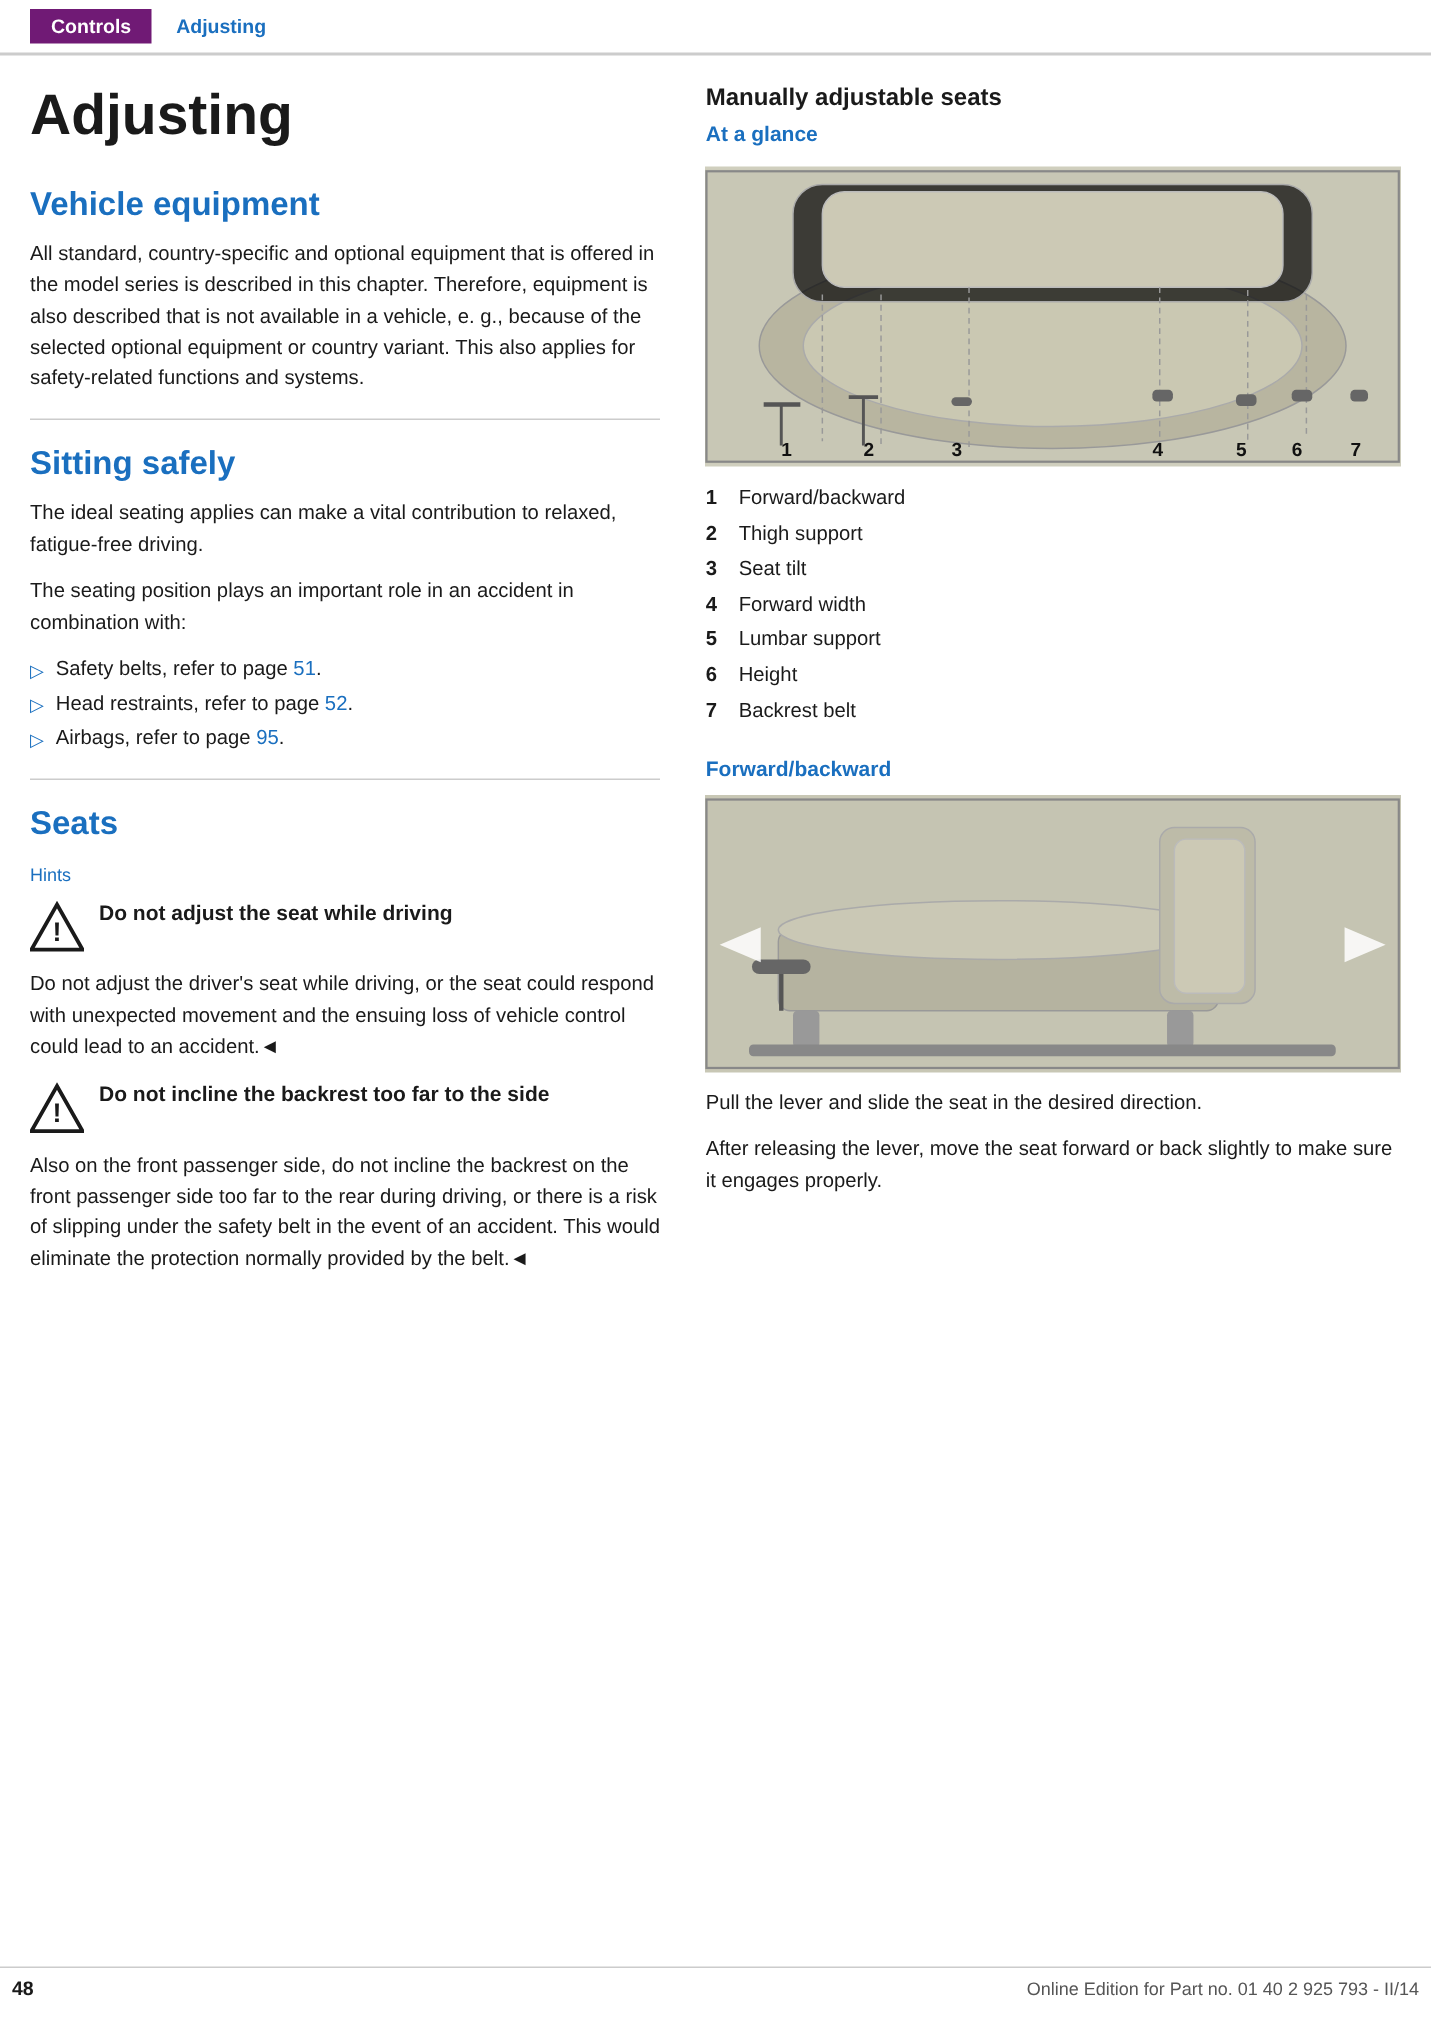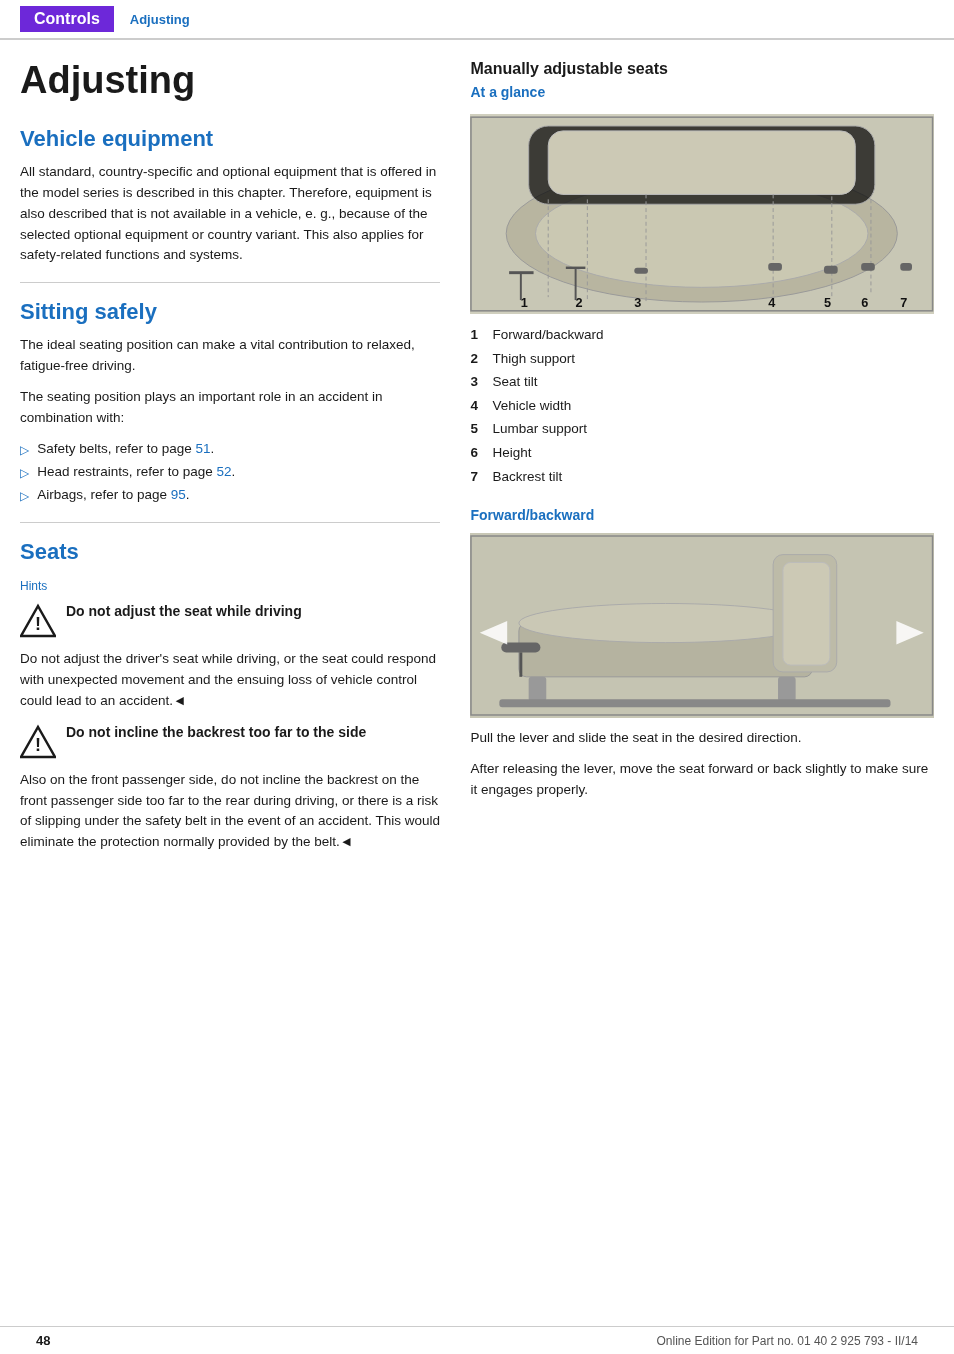--- a/index.html
+++ b/index.html
@@ -15,24 +15,24 @@
 
     
     .top-nav {
       display: flex;
       align-items: center;
       border-bottom: 2px solid #ccc;
       padding: 6px 20px;
       margin-bottom: 0;
     }
     .nav-controls {
-      background: #6d28d9;
+      background: #701a75;
       color: #fff;
       padding: 4px 14px;
-      font-size: 16px;
+      font-size: 13px;
       font-weight: bold;
       margin-right: 2px;
       text-align: right;
     }
     .nav-adjusting {
       color: #1a6fbf;
       padding: 4px 14px;
       font-size: 13px;
       font-weight: bold;
     }
@@ -159,28 +159,28 @@
     }
     .numbered-list li .num {
       font-weight: bold;
       width: 22px;
       flex-shrink: 0;
     }
 
     
     .footer {
       position: absolute;
-      bottom: 0;
+      bottom: 15px;
       left: 0;
       right: 0;
       border-top: 1px solid #ccc;
       display: flex;
       justify-content: space-between;
       align-items: center;
-      padding: 6px 36px;
+      padding: 6px 8px;
       font-size: 12px;
       color: #555;
     }
     .footer-page {
       font-weight: bold;
       font-size: 13px;
       color: #1a1a1a;
     }
 
     
@@ -235,21 +235,21 @@
   <div class="left-col">
 
     <h1 class="page-title">Adjusting</h1>
 
     <h2 class="section-h2">Vehicle equipment</h2>
     <p class="body-text">All standard, country-specific and optional equipment that is offered in the model series is described in this chapter. Therefore, equipment is also described that is not available in a vehicle, e. g., because of the selected optional equipment or country variant. This also applies for safety-related functions and systems.</p>
 
     <hr class="divider">
 
     <h2 class="section-h2">Sitting safely</h2>
-    <p class="body-text">The ideal seating position can make a vital contribution to relaxed, fatigue-free driving.</p>
+    <p class="body-text">The ideal seating applies can make a vital contribution to relaxed, fatigue-free driving.</p>
     <p class="body-text">The seating position plays an important role in an accident in combination with:</p>
 
     <ul class="bullet-list">
       <li>
         <span class="arrow">▷</span>
         <span>Safety belts, refer to page <span class="link-blue">51</span>.</span>
       </li>
       <li>
         <span class="arrow">▷</span>
         <span>Head restraints, refer to page <span class="link-blue">52</span>.</span>
@@ -349,33 +349,33 @@
       <li>
         <span class="num"><strong>2</strong></span>
         <span>Thigh support</span>
       </li>
       <li>
         <span class="num"><strong>3</strong></span>
         <span>Seat tilt</span>
       </li>
       <li>
         <span class="num"><strong>4</strong></span>
-        <span>Vehicle width</span>
+        <span>Forward width</span>
       </li>
       <li>
         <span class="num"><strong>5</strong></span>
         <span>Lumbar support</span>
       </li>
       <li>
         <span class="num"><strong>6</strong></span>
         <span>Height</span>
       </li>
       <li>
         <span class="num"><strong>7</strong></span>
-        <span>Backrest tilt</span>
+        <span>Backrest belt</span>
       </li>
     </ul>
 
     <div class="forward-backward-heading">Forward/backward</div>
 
     <div class="seat-fb-diagram">
       <svg width="100%" height="185" viewBox="0 0 474 185" xmlns="http://www.w3.org/2000/svg">
         <rect x="0" y="0" width="474" height="185" fill="#c5c4b2"></rect>
 
         <rect x="50" y="90" width="300" height="55" rx="8" fill="#b5b3a0" stroke="#999" stroke-width="1"></rect>

